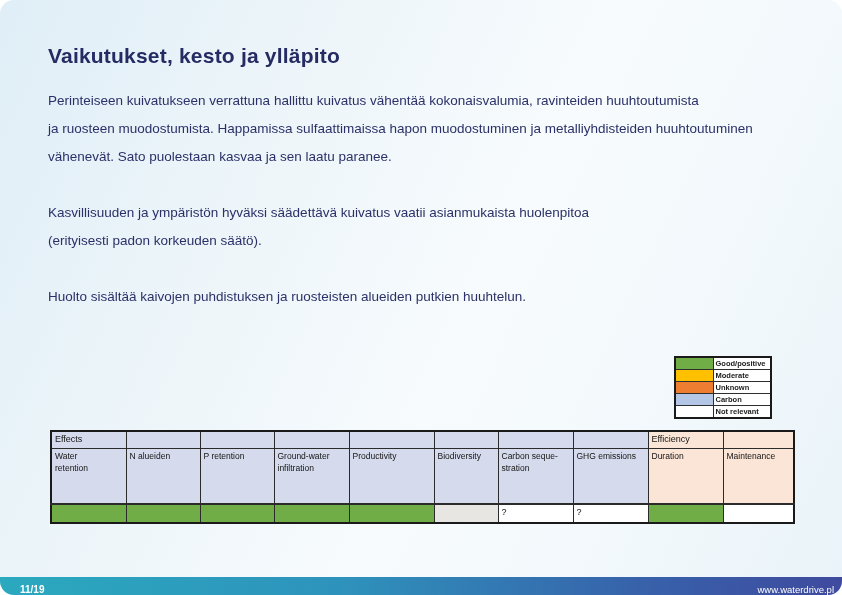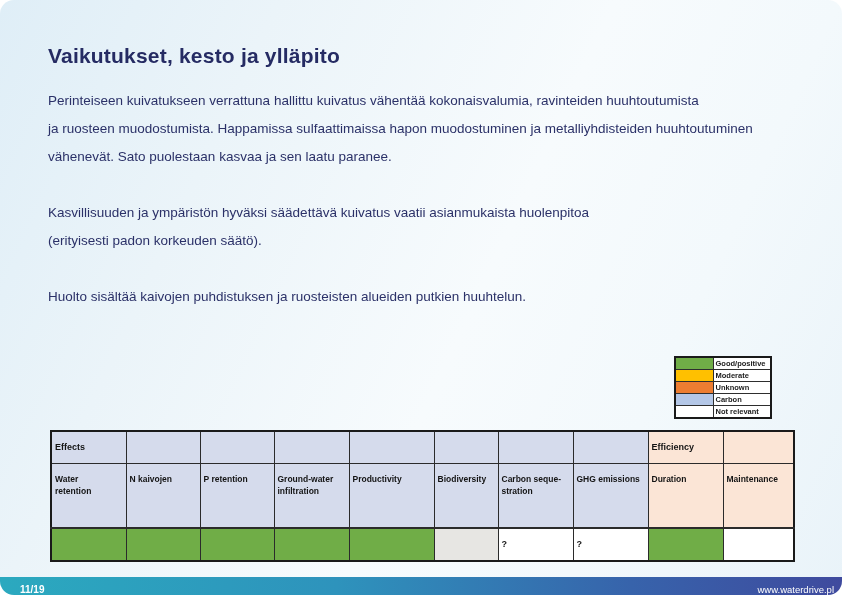--- a/index.html
+++ b/index.html
@@ -40,25 +40,25 @@
   .legend .lbl { background:#ffffff; font-weight:bold; }
 
   
   .effects {
     position:absolute; left:50px; top:430px; width:743px;
     border-collapse:collapse; table-layout:fixed;
     border:2px solid #1a1a1a;
   }
   .effects td {
     border:1px solid #2b2b2b; vertical-align:top;
-    font-size:8.5px; color:#141414; padding:9px 3px; line-height:1.45;
-    overflow:hidden; white-space:pre-line;font-weight:bold;
+    font-size:8.5px; color:#141414; padding:1px 3px; line-height:1.45;
+    overflow:hidden; white-space:pre-line;
   }
   .effects tr.group td { height:17px; font-size:9px; }
-  .effects tr.heads td { height:64px;margin-top:42px; }
+  .effects tr.heads td { height:56px;margin-top:42px; }
   .effects tr.data  td { height:19px; font-size:9px; border-top:2px solid #2b2b2b; }
   .c-blue  { background:#d5dbec; }
   .c-peach { background:#fbe5d6; }
 
   
   .footer {
     position:absolute; left:0; bottom:0; width:842px; height:18px;
     background: linear-gradient(90deg, #2ba9bf 0%, #2e93bc 40%, #3763ab 75%, #3f4a9e 100%);
     display:flex; align-items:flex-end; justify-content:space-between;
     color:#ffffff;
@@ -127,21 +127,21 @@
         <td class="c-blue"></td>
         <td class="c-blue"></td>
         <td class="c-blue"></td>
         <td class="c-blue"></td>
         <td class="c-peach">Efficiency</td>
         <td class="c-peach"></td>
       </tr>
       <tr class="heads">
         <td class="c-blue">Water
 retention</td>
-        <td class="c-blue">N kaivojen</td>
+        <td class="c-blue">N alueiden</td>
         <td class="c-blue">P retention</td>
         <td class="c-blue">Ground-water
 infiltration</td>
         <td class="c-blue">Productivity</td>
         <td class="c-blue">Biodiversity</td>
         <td class="c-blue">Carbon seque-
 stration</td>
         <td class="c-blue">GHG emissions</td>
         <td class="c-peach">Duration</td>
         <td class="c-peach">Maintenance</td>

